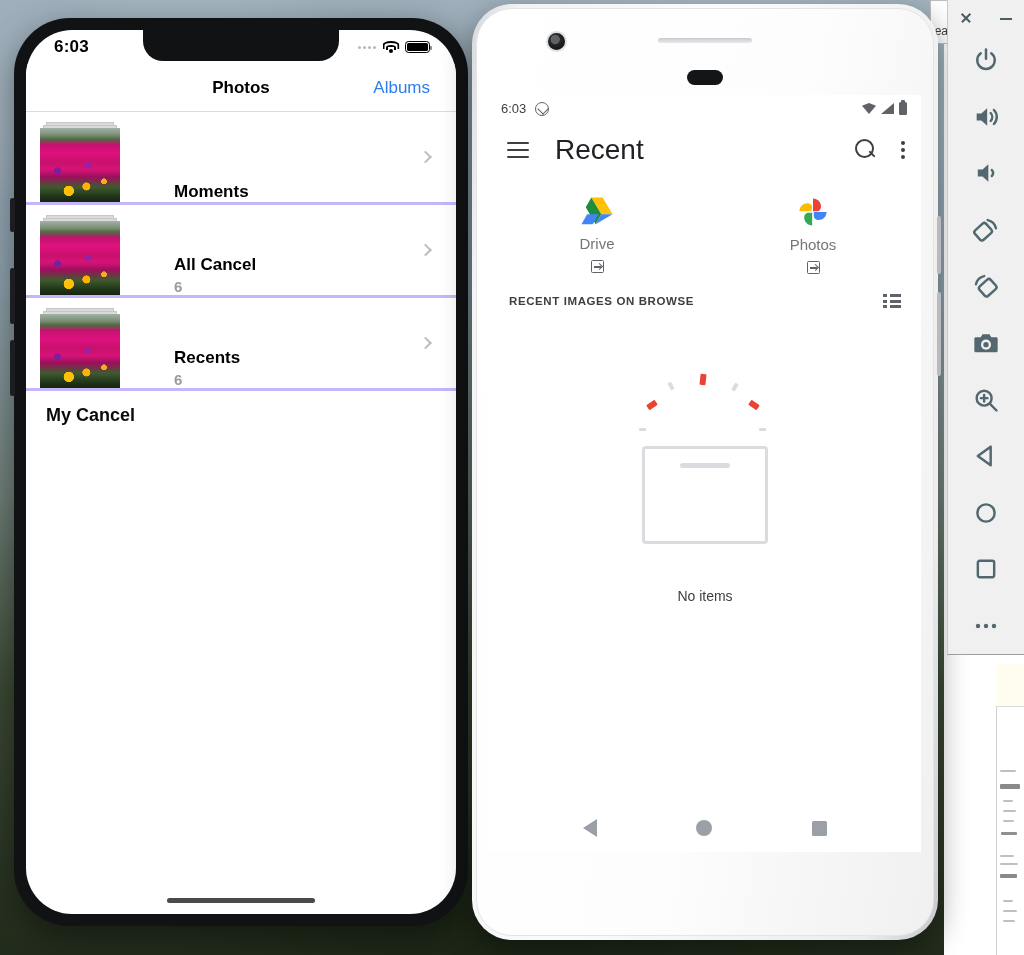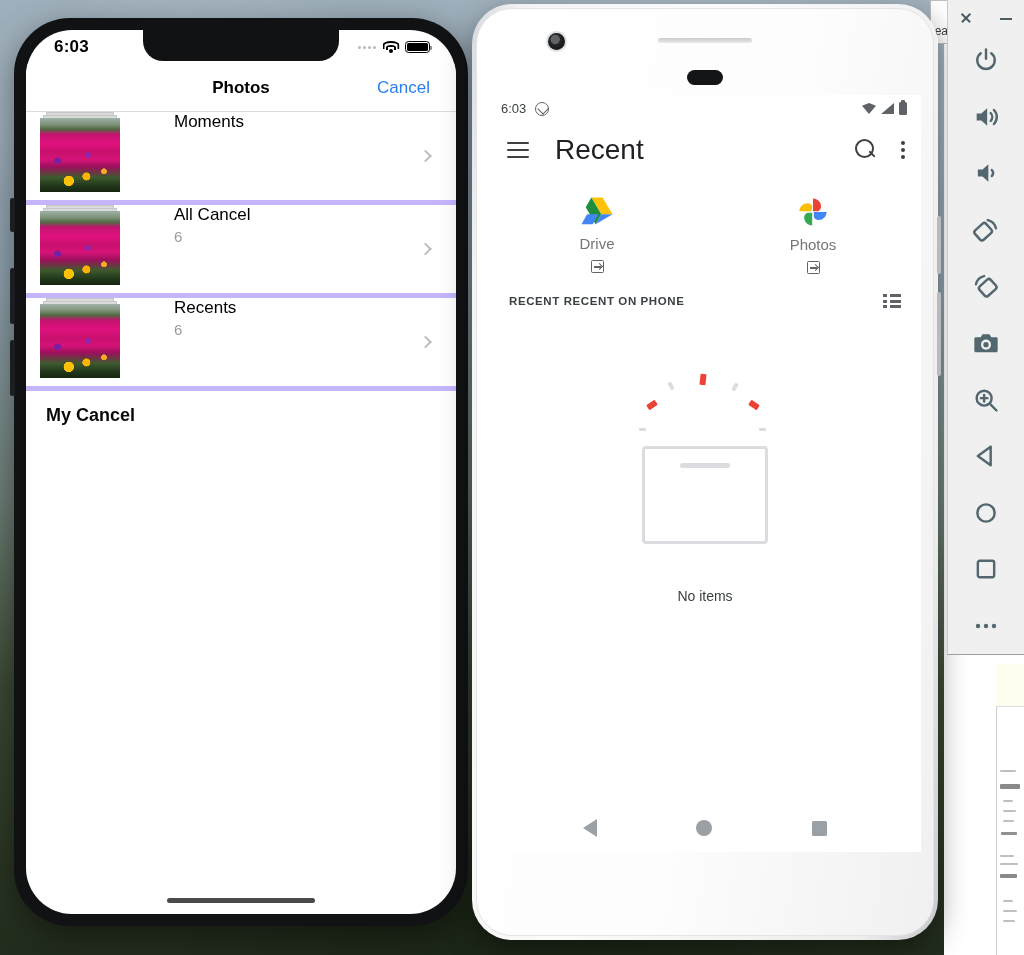--- a/index.html
+++ b/index.html
@@ -83,22 +83,22 @@
     height:48px; display:flex; align-items:center; justify-content:center;
     position:relative; background:#fff; border-bottom:1px solid #dcdcdc;
   }
   .ios-title { font-size:17px; font-weight:bold; color:#000; }
   .ios-cancel {
     position:absolute; right:26px; top:50%; transform:translateY(-50%);
     font-size:17px; color:#2a7ef0;
   }
   .ios-list { background:#fff; }
   .ios-row {
-    display:flex; align-items:flex-start; height:93px; padding:0 18px 0 14px;
-    border-bottom:5px solid #c4b5fd; position:relative;
+    display:flex; align-items:flex-end; height:93px; padding:0 18px 0 14px;
+    border-bottom:3px solid #c4b5fd; position:relative;font-weight:bold;
   }
   .thumb-stack { position:relative; width:80px; height:80px; flex:0 0 80px; }
   .thumb-stack .sheet {
     position:absolute; left:3px; right:3px; background:#dadada;
     border:1px solid #c7c7c7;
   }
   .thumb-stack .sheet.s1 { top:0; height:5px; left:6px; right:6px; }
   .thumb-stack .sheet.s2 { top:3px; height:5px; left:3px; right:3px; }
   .thumb-img {
     position:absolute; left:0; right:0; top:6px; bottom:0; overflow:hidden;
@@ -338,21 +338,21 @@
               <b></b>
             </span>
           <span class="batt-ios">
               <span></span>
             </span>
         </div>
       </div>
 
       <div class="ios-navbar">
         <div class="ios-title">Photos</div>
-        <div class="ios-cancel">Cancel</div>
+        <div class="ios-cancel">Albums</div>
       </div>
 
       <div class="ios-list">
 
         <div class="ios-row">
           <div class="thumb-stack">
             <div class="sheet s1"></div>
               <div class="sheet s2"></div>
             <div class="thumb-img"></div>
           </div>
@@ -453,21 +453,21 @@
             <path d="M21 20 L37 20 C37 26 32 30 27 30 C24 30 21 28 21 25 Z" fill="#4285f4"></path>
             <path d="M19 21 L19 37 C13 37 9 32 9 27 C9 24 11 21 14 21 Z" fill="#34a853"></path>
             <path d="M18 19 L3 19 C3 13 8 9 13 9 C16 9 19 11 19 14 Z" fill="#fbbc04"></path>
           </svg>
           <div class="app-label">Photos</div>
           <div class="open-badge"></div>
         </div>
       </div>
 
       <div class="and-section-row" style="margin-top:16px;">
-        <div class="and-section-label" style="padding:0;">RECENT RECENT ON PHONE</div>
+        <div class="and-section-label" style="padding:0;">RECENT IMAGES ON BROWSE</div>
         <span class="view-toggle">
           <i>
               <b></b>
               <b></b>
             </i>
             <i>
               <b></b>
               <b></b>
             </i>
             <i>

